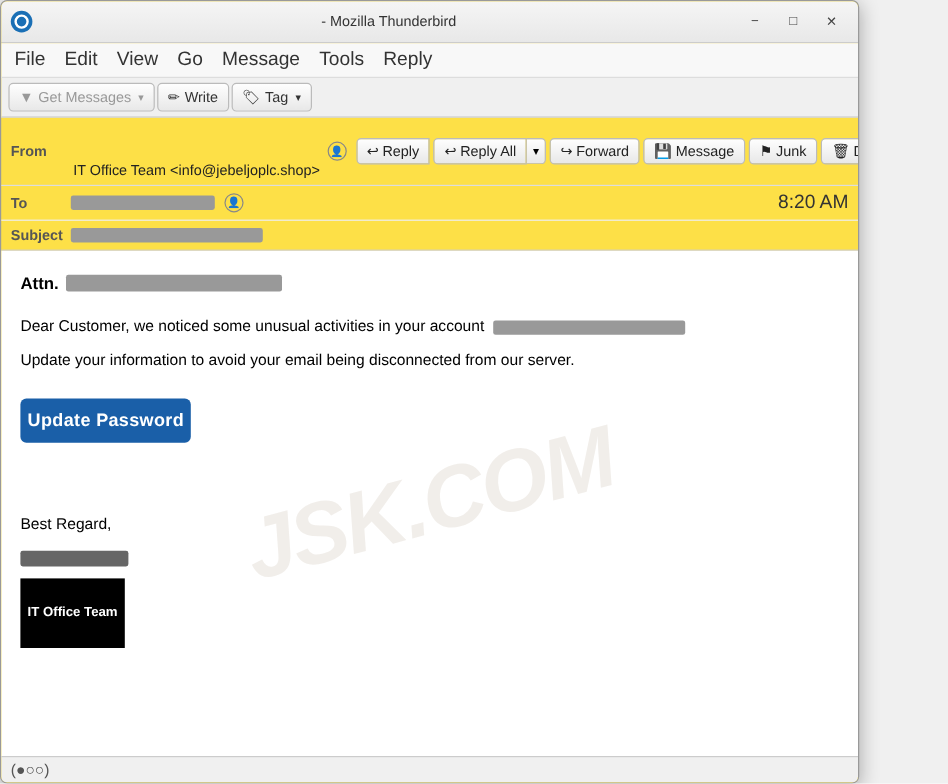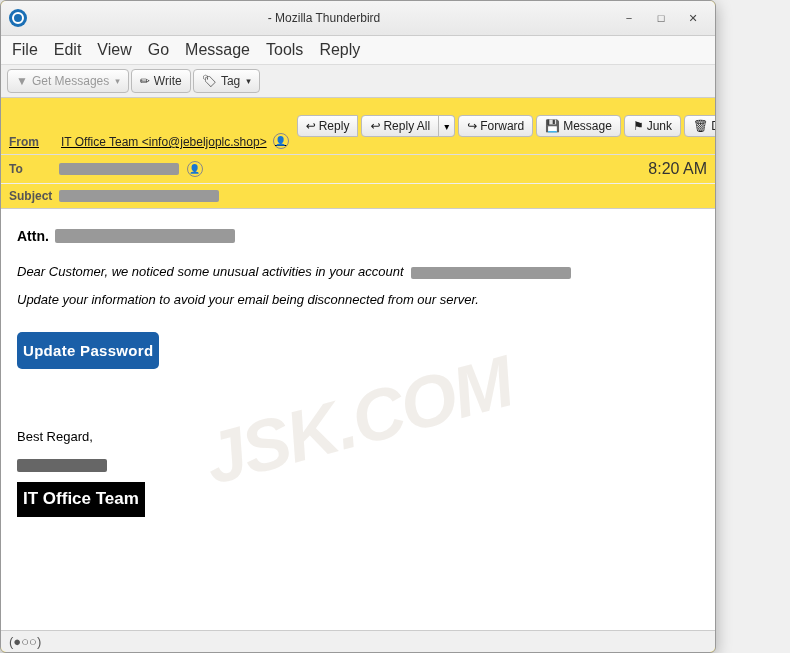--- a/index.html
+++ b/index.html
@@ -253,21 +253,20 @@
       font-weight: 600;
       margin-bottom: 14px;
       display: flex;
       align-items: center;
       gap: 6px;
     }
     .body-para {
       font-size: 13px;
       margin-bottom: 6px;
       line-height: 1.65;
-      font-style: italic;
     }
 
     .update-btn {
       display: inline-block;
       background: #1a5fa8;
       color: #fff;
       padding: 10px 6px;
       border-radius: 5px;
       font-size: 15px;
       font-weight: 700;
@@ -297,25 +296,25 @@
     }
     .sender-blurred {
       display: inline-block;
       background: #666;
       border-radius: 2px;
       height: 13px;
       width: 90px;
       vertical-align: middle;
     }
     .sender-name {
-      font-size: 17px;
+      font-size: 11px;
       font-weight: 700;
       background: #000;
       color: #fff;
-      padding: 2px 6px;
+      padding: 19px 6px;
       display: inline-block;
       margin-top: 2px;
     }
 
     
     .status-bar {
       background: #f0f0f0;
       border-top: 1px solid #ccc;
       padding: 3px 8px;
       font-size: 11px;
@@ -330,25 +329,24 @@
     }
     
     .top-combined {
       display: flex;
       align-items: center;
       border-bottom: 1px solid #ddd;
       padding: 0 8px;
     }
     .from-part {
       display: flex;
-      align-items: flex-end;
+      align-items: center;
       gap: 6px;
       padding: 5px 0;
       flex-shrink: 0;
-      text-decoration: underline;
     }
     .actions-part {
       display: flex;
       align-items: center;
       gap: 3px;
       margin-left: 8px;
       flex-wrap: nowrap;
     }
   </style>
 </head>

